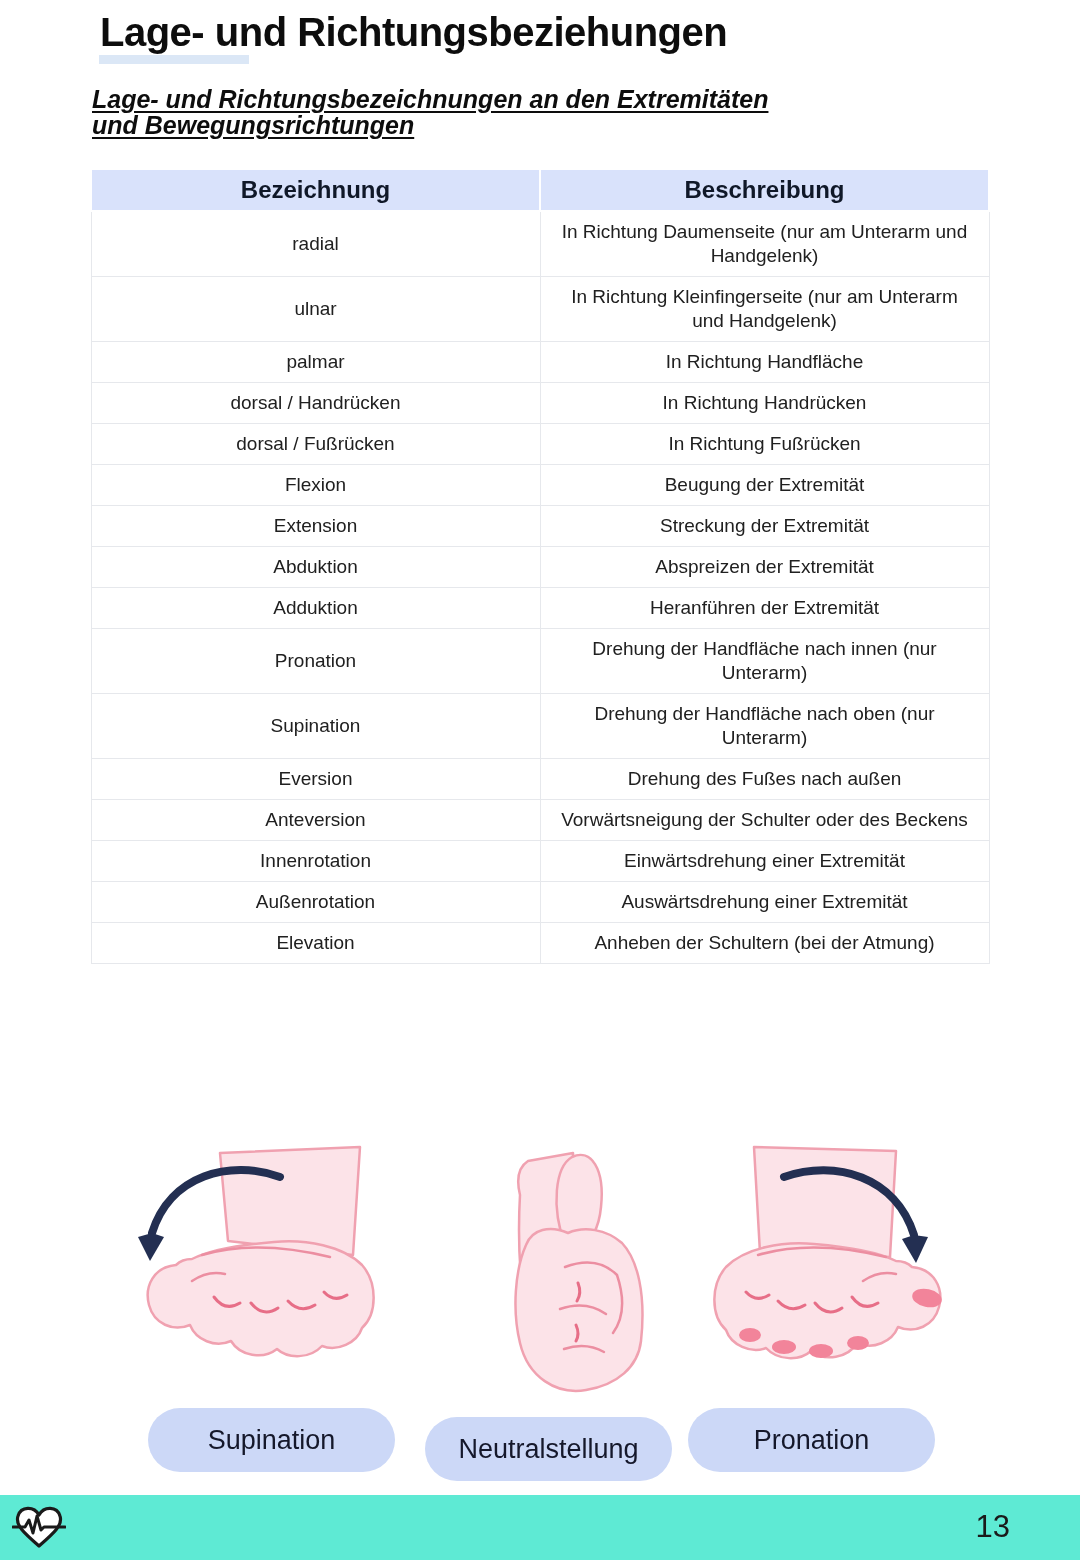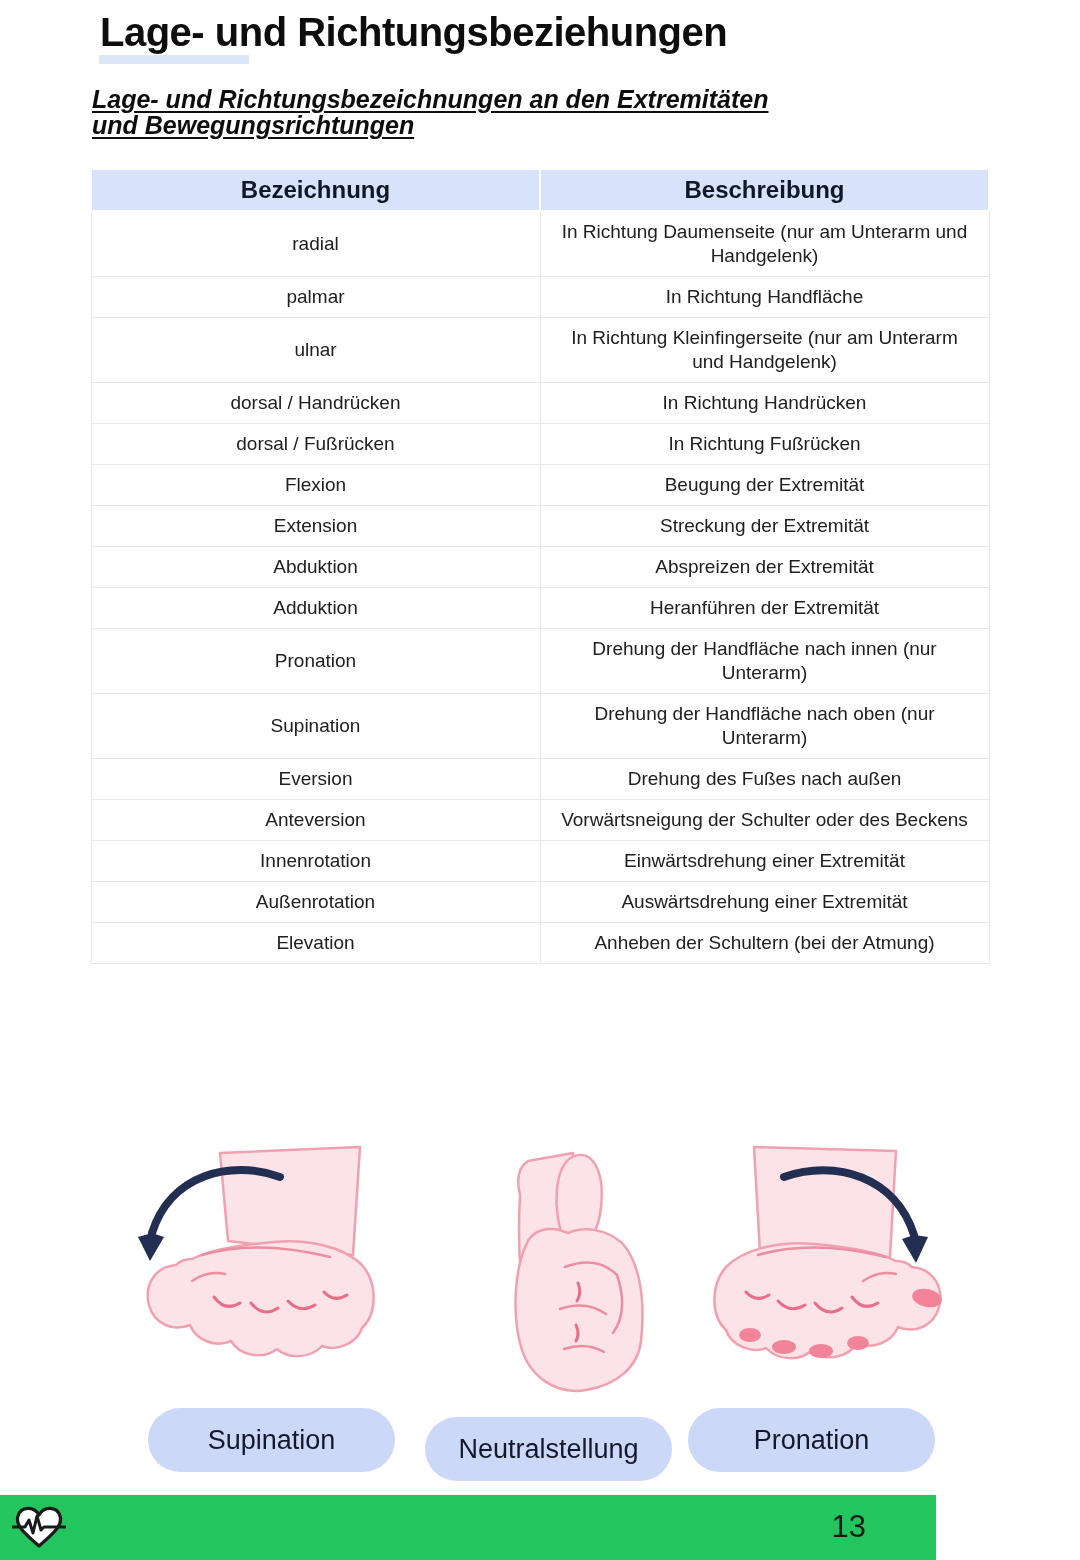--- a/index.html
+++ b/index.html
@@ -96,22 +96,22 @@
     color: #15182b;
   }
   #pill-supination { left: 148px; top: 1408px; }
   #pill-neutral    { left: 425px; top: 1417px; }
   #pill-pronation  { left: 688px; top: 1408px; }
 
   
   .footer {
     position: absolute;
     left: 0; top: 1495px;
-    width: 936px; height: 65px;
-    background: #22c55e;
+    width: 1080px; height: 65px;
+    background: #5eead4;
   }
   .footer .heart-wrap {
     position: absolute;
     left: 12px; top: 6px;
   }
   .footer .page-number {
     position: absolute;
     right: 70px; top: 14px;
     font-size: 31px;
     color: #1a1a1a;
@@ -133,26 +133,26 @@
         <th>Bezeichnung</th>
         <th>Beschreibung</th>
       </tr>
     </thead>
     <tbody>
         <tr>
           <td>radial</td>
           <td>In Richtung Daumenseite (nur am Unterarm und Handgelenk)</td>
         </tr>
         <tr>
+          <td>ulnar</td>
+          <td>In Richtung Kleinfingerseite (nur am Unterarm und Handgelenk)</td>
+        </tr>
+        <tr>
           <td>palmar</td>
           <td>In Richtung Handfläche</td>
-        </tr>
-        <tr>
-          <td>ulnar</td>
-          <td>In Richtung Kleinfingerseite (nur am Unterarm und Handgelenk)</td>
         </tr>
         <tr>
           <td>dorsal / Handrücken</td>
           <td>In Richtung Handrücken</td>
         </tr>
         <tr>
           <td>dorsal / Fußrücken</td>
           <td>In Richtung Fußrücken</td>
         </tr>
         <tr>

